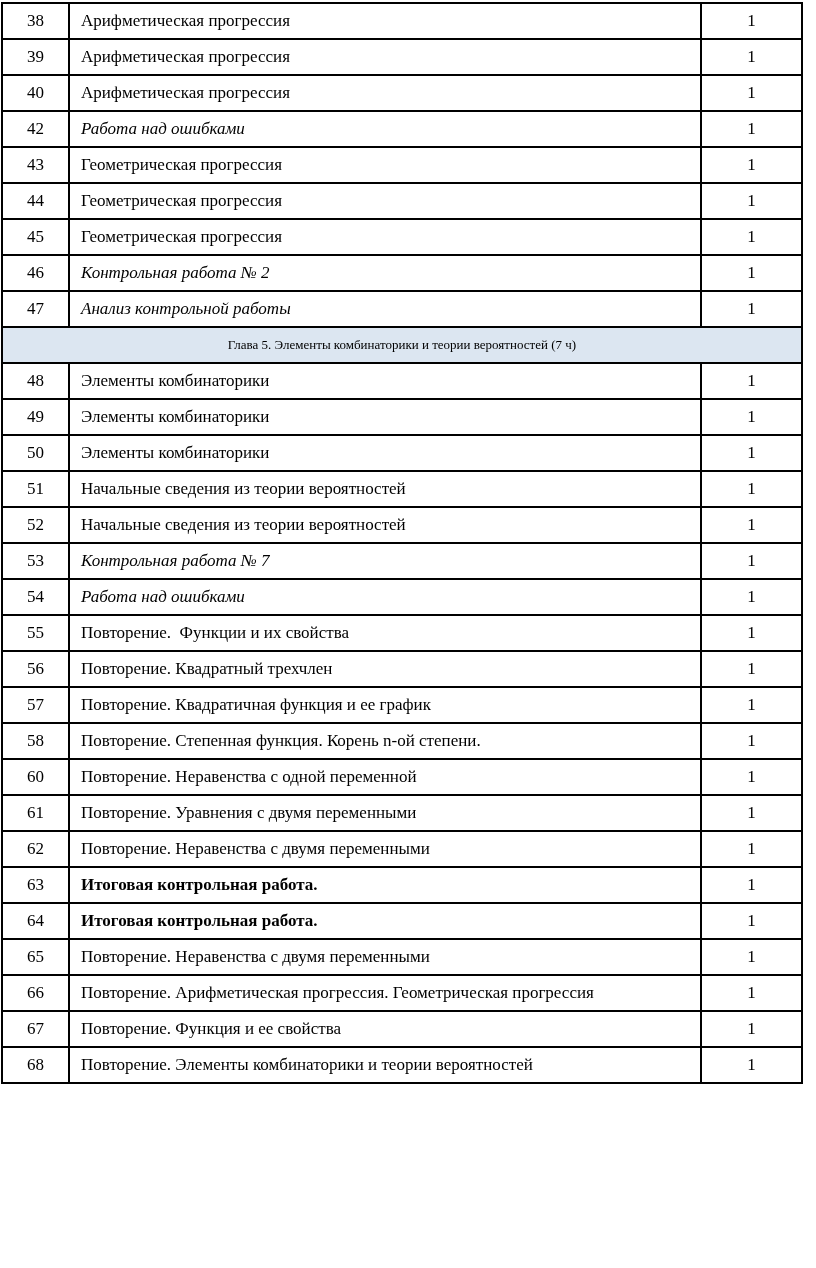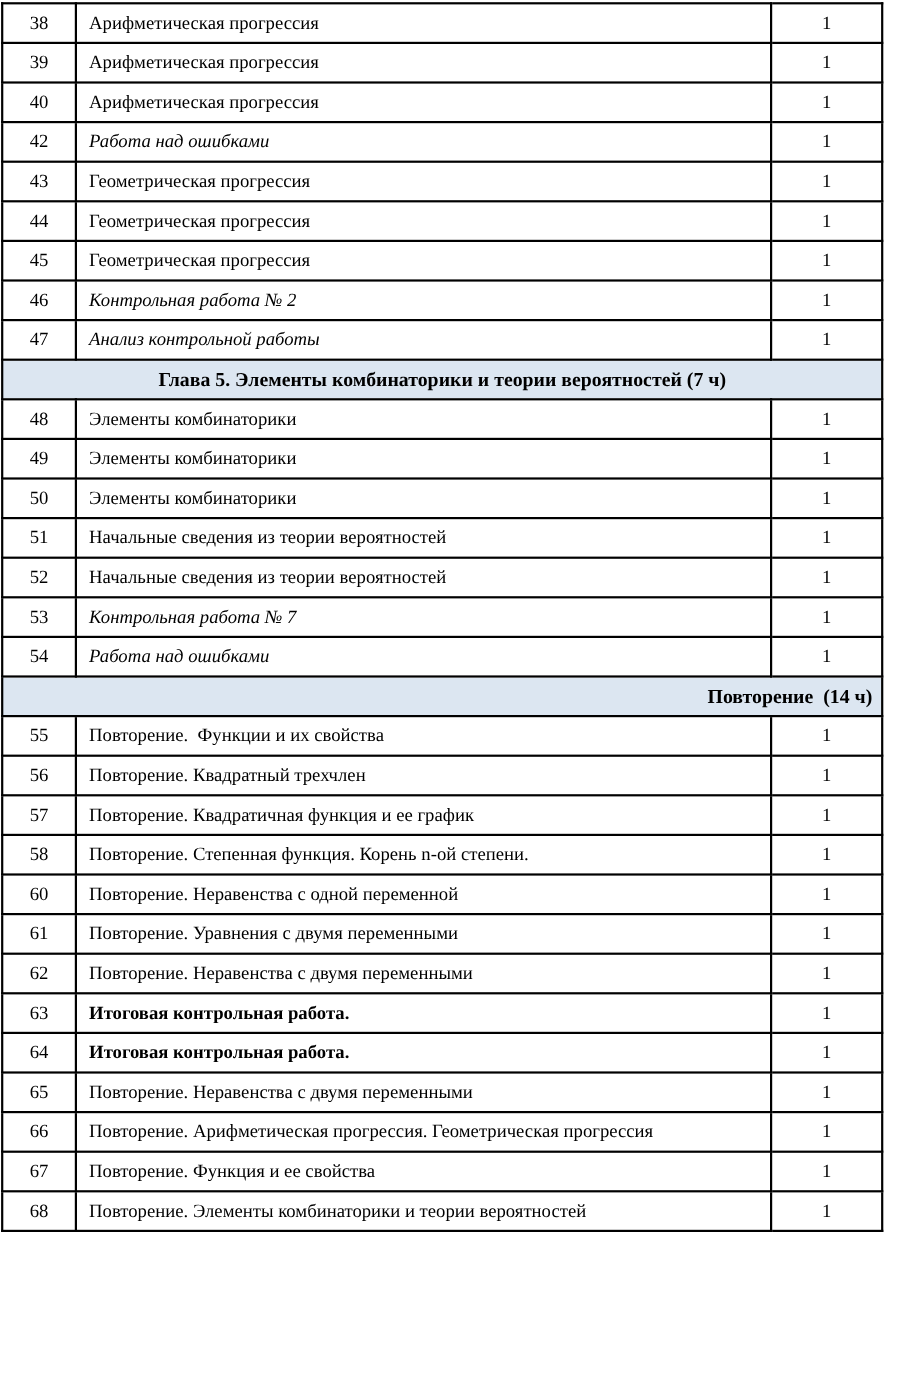--- a/index.html
+++ b/index.html
@@ -29,22 +29,22 @@
     height: 36px;
     padding: 3px 6px;
     vertical-align: middle;
     white-space: pre-wrap;
     overflow: hidden;
   }
   td.num   { text-align: center; }
   td.topic { padding-left: 11px; padding-right: 8px; }
   td.hours { text-align: center; }
   tr.section-row td {
-    font-weight: bold;
-    font-size: 18px;
+    font-weight: normal;
+    font-size: 13px;
   }
   .align-center { text-align: center; }
   .align-right  { text-align: right; padding-right: 8px; }
   .style-italic { font-style: italic; }
   .style-bold   { font-weight: bold; }
 </style>
 </head>
 <body>
 
 <div class="page">
@@ -131,23 +131,20 @@
         <tr>
           <td class="num">53</td>
           <td class="topic style-italic">Контрольная работа № 7</td>
           <td class="hours">1</td>
         </tr>
         <tr>
           <td class="num">54</td>
           <td class="topic style-italic">Работа над ошибками</td>
           <td class="hours">1</td>
         </tr>
-        <tr class="section-row">
-          <td colspan="3" class="align-right" style="background: rgb(220, 230, 241);">Повторение  (14 ч)</td>
-        </tr>
         <tr>
           <td class="num">55</td>
           <td class="topic">Повторение.  Функции и их свойства</td>
           <td class="hours">1</td>
         </tr>
         <tr>
           <td class="num">56</td>
           <td class="topic">Повторение. Квадратный трехчлен</td>
           <td class="hours">1</td>
         </tr>

